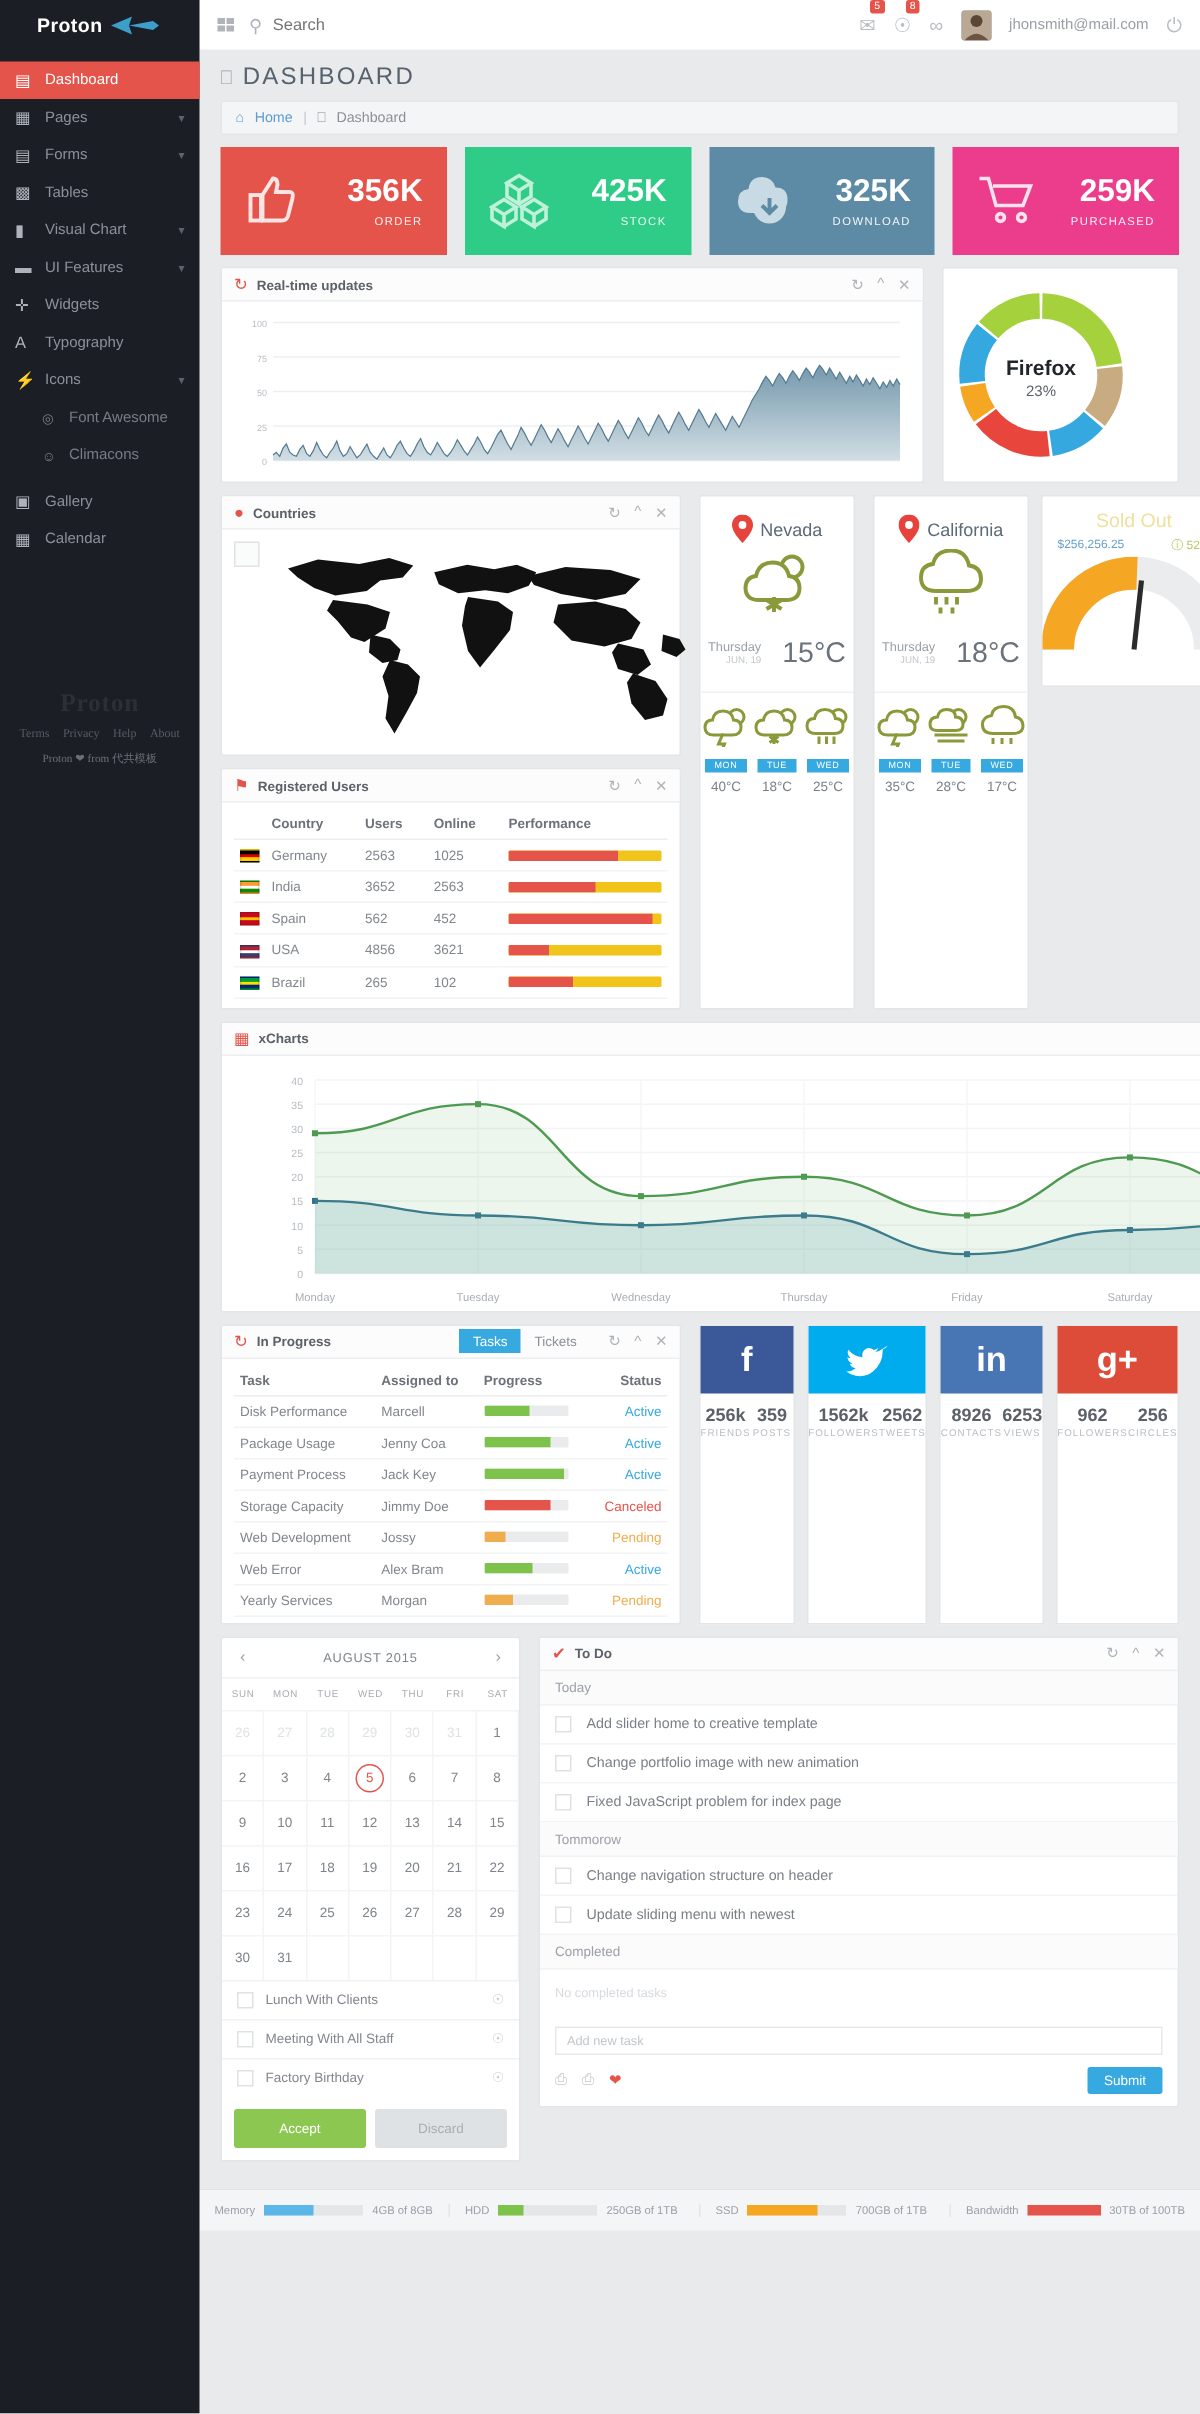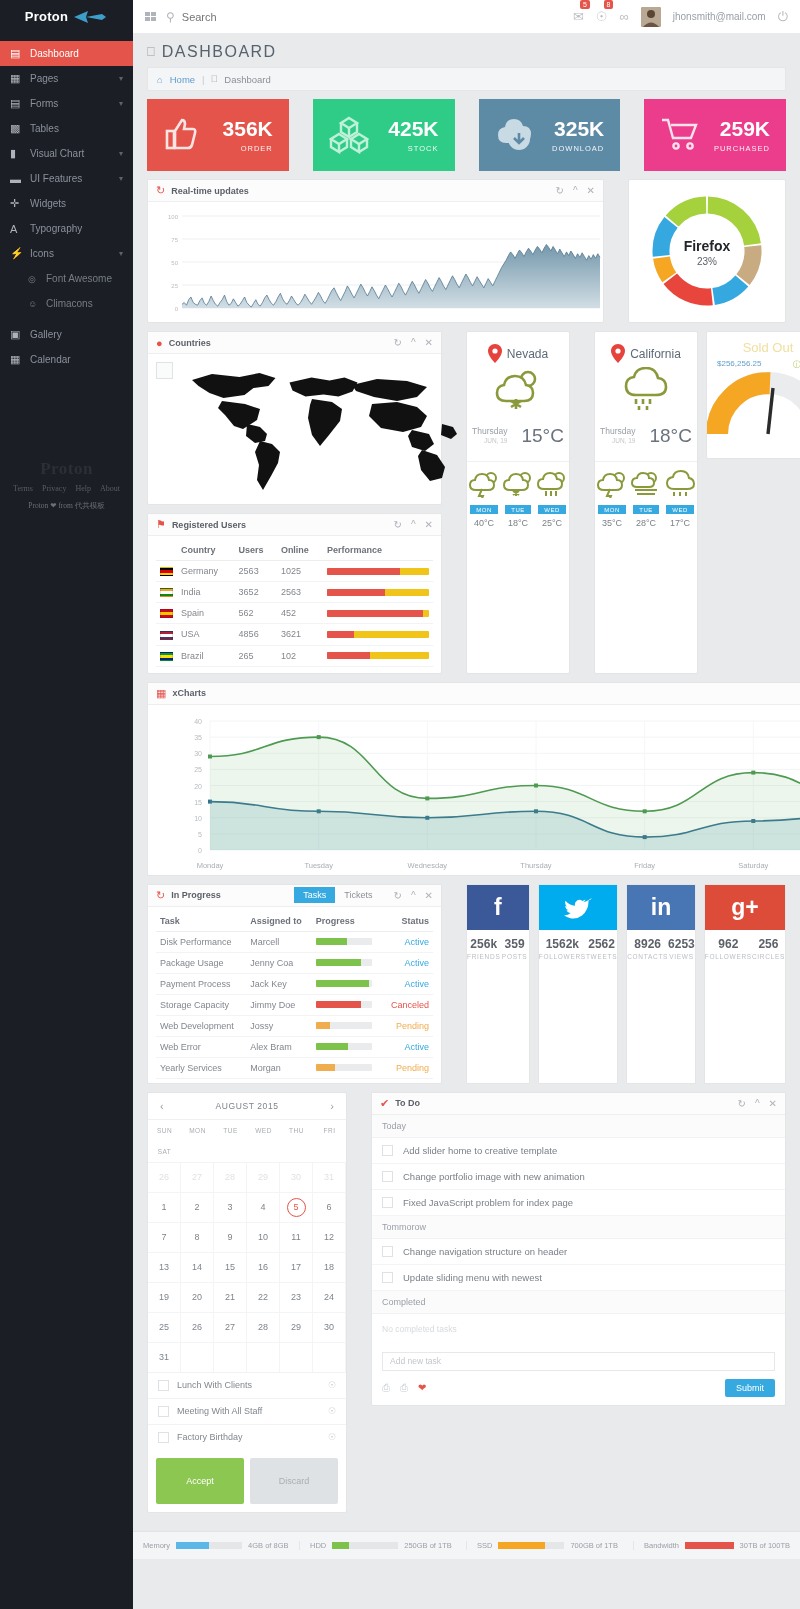--- a/index.html
+++ b/index.html
@@ -50,21 +50,21 @@
 
   .page-title-bar { padding: 10px 14px 6px; display:flex; align-items:center; gap:7px; }
   .page-title { font-size: 16px; color: #57626d; letter-spacing: 1.5px; font-weight:400;}
   .crumb { margin: 0 14px 8px; background:#f4f5f6; border:1px solid #e4e6e8; border-radius:2px;
      padding:5px 9px; display:flex; align-items:center; gap:7px; font-size:9.5px;}
   .crumb a { color:#5e9cd1; text-decoration:none;}
   .crumb .sep { color:#c4c8cc; }
   .crumb .cur { color:#8b9097; }
 
   .content { padding: 0 14px 10px; }
-  .row { display:flex; gap: 24px; margin-bottom: 8px; }
+  .row { display:flex; gap: 12px; margin-bottom: 8px; }
 
   
   .stat { flex:1; height:72px; display:flex; align-items:center; justify-content:space-between; padding: 0 16px; color:#fff; }
   .stat .num { font-size: 21px; font-weight: bold; line-height:1; text-align:right;}
   .stat .lab { font-size: 7.5px; letter-spacing:1px; margin-top:5px; text-align:right; opacity:.92;}
   .stat .sic { opacity:.85; }
 
   
   .panel { background:#fff; border:1px solid #e3e5e7; border-radius:2px; }
   .ph { height:22px; display:flex; align-items:center; padding:0 8px; border-bottom:1px solid #eceef0;
@@ -72,21 +72,21 @@
   .ph .pt { font-size:9px; font-weight:bold; color:#5c6169; flex:1; }
   .ph .tools { display:flex; gap:9px; align-items:center; color:#aeb3b9; font-size:10px;}
   .ph .tools span { cursor:pointer; }
   .pbody { padding: 8px; }
 
   
   .rt-chart { position:relative; height:118px; }
   .rt-chart svg { display:block; }
 
   
-  .donut-wrap { display:flex; align-items:center; justify-content:center; height:142px;}
+  .donut-wrap { display:flex; align-items:center; height:142px;}
 
   
   .map-body { height:150px; position:relative; padding:6px; }
   .map-btn { position:absolute; left:8px; top:8px; width:17px; height:17px; border:1px solid #e0e2e4;
     background:#fafbfb; }
 
   
   table { width:100%; border-collapse: collapse; font-size:9px; }
   th { text-align:left; font-weight:bold; color:#6d727a; padding:5px 4px; border-bottom:1px solid #ecedef;
        font-size:9px;}
@@ -135,32 +135,32 @@
   .social-nums { display:flex; }
   .social-cell { flex:1; text-align:center; padding:7px 0 8px; }
   .social-cell .n { font-size:12px; font-weight:bold; color:#5c6169;}
   .social-cell .l { font-size:6.5px; color:#b9bec4; letter-spacing:.7px; margin-top:2px;}
 
   
   .cal-head { display:flex; align-items:center; justify-content:space-between; padding:7px 12px;
      border-bottom:1px solid #eef0f1;}
   .cal-head .mn { font-size:8.5px; color:#7e848b; letter-spacing:.6px;}
   .cal-head .ar { color:#9aa0a7; font-size:11px; cursor:pointer;}
-  .cal-grid { display:grid; grid-template-columns: repeat(6,1fr); }
+  .cal-grid { display:grid; grid-template-columns: repeat(7,1fr); }
   .cal-dow { font-size:6.5px; color:#a7acb2; text-align:center; padding:7px 0; letter-spacing:.5px;}
   .cal-cell { height:30px; display:flex; align-items:center; justify-content:center; font-size:9px;
      color:#7e848b; border-top:1px solid #f3f4f5; border-right:1px solid #f3f4f5;}
   .cal-cell.muted { color:#dfe2e4; }
   .cal-cell.today span { display:inline-flex; width:19px; height:19px; border-radius:50%;
      border:1px solid #e5544b; align-items:center; justify-content:center; color:#e5544b;}
   .cal-ev { display:flex; align-items:center; gap:8px; padding:7px 10px; border-top:1px solid #f1f2f3;
      font-size:9px; color:#82878e;}
   .chk { width:11px; height:11px; border:1px solid #dfe2e4; flex:0 0 11px;}
   .cal-btns { display:flex; gap:6px; padding:8px; }
-  .btn { flex:1; text-align:center; font-size:9px; padding:18px 0; color:#fff; border-radius:2px;}
+  .btn { flex:1; text-align:center; font-size:9px; padding:8px 0; color:#fff; border-radius:2px;}
   .btn.accept { background:#8cc751; }
   .btn.discard { background:#dfe2e4; color:#a9aeb4; }
 
   
   .todo-sec { font-size:9px; color:#9ba0a7; padding:6px 10px; background:#fbfbfc; border-bottom:1px solid #f1f2f3;}
   .todo-item { display:flex; align-items:center; gap:10px; padding:7px 10px; border-bottom:1px solid #f3f4f5;
      font-size:9.5px; color:#7a8088;}
   .todo-empty { text-align:left; font-size:8.5px; color:#d7dade; padding:10px;}
   .todo-input { margin:8px 10px 0; border:1px solid #e6e8ea; height:19px; display:flex; align-items:center;
      padding:0 7px; font-size:8.5px; color:#c2c7cc;}

